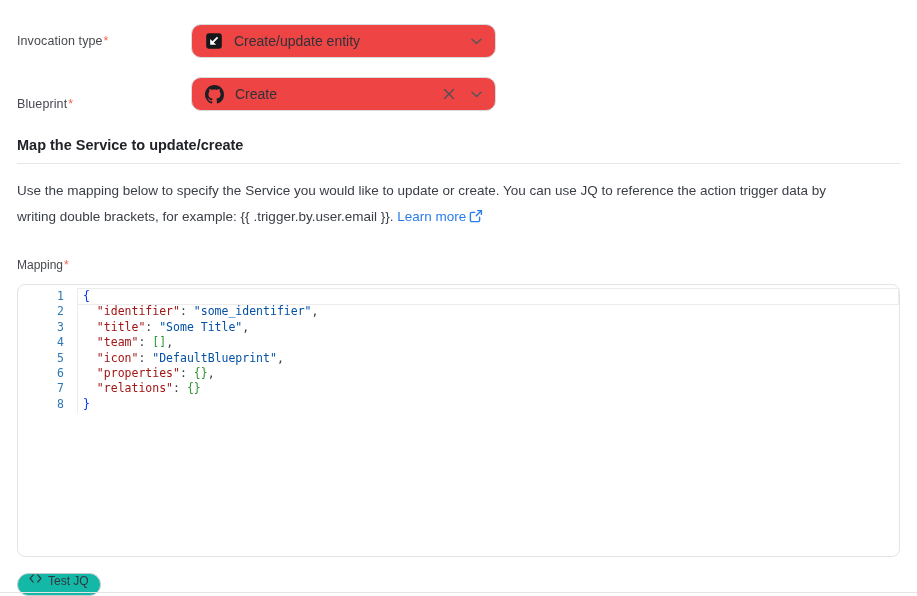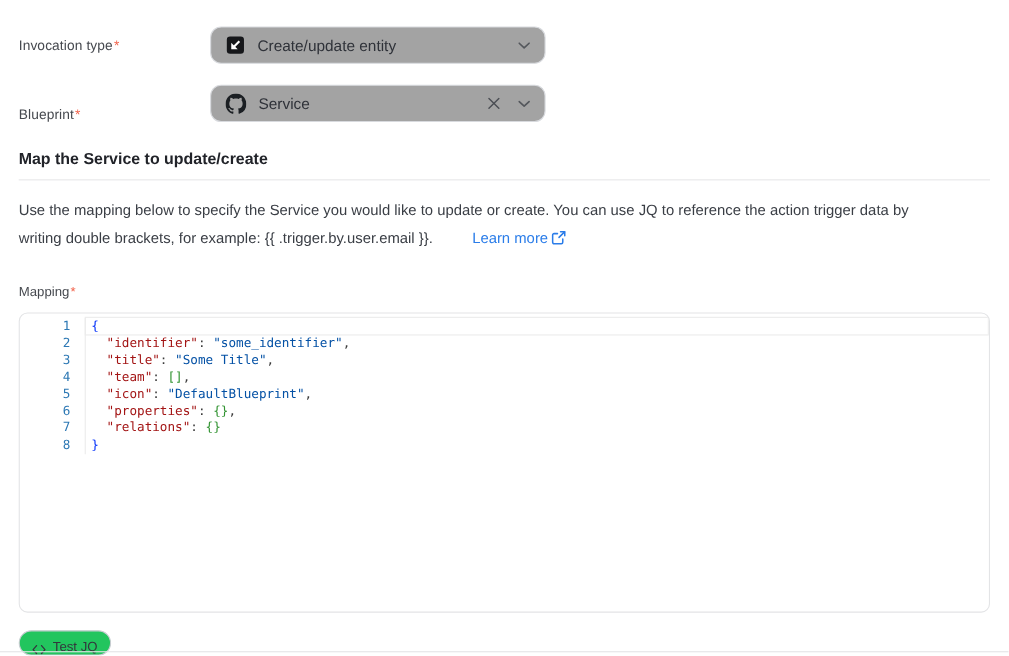--- a/index.html
+++ b/index.html
@@ -6,31 +6,31 @@
   html,body { width:917px; height:596px; background:#fff; overflow:hidden;
     font-family:"Liberation Sans","DejaVu Sans",sans-serif; }
   .page { position:relative; width:917px; height:596px; padding:24px 17px 0; }
 
   .form-row { display:flex; align-items:center; }
   .form-row + .form-row { margin-top:19px;align-items:flex-end; }
   .form-label { width:174px; font-size:12.5px; color:#46494f; letter-spacing:.1px; }
   .required { color:var(--c-required,#f2654e); margin-left:1px; }
 
   .select { width:305px; height:34px; border:1px solid #d8dade; border-radius:10px;
-    background:#a3a3a3; display:flex; align-items:center; padding:0 13px; cursor:pointer; }
+    background:#ef4444; display:flex; align-items:center; padding:0 13px; cursor:pointer; }
   .select .sel-icon { display:flex; align-items:center; margin-right:11px; }
   .select .value { flex:1; font-size:14px; color:#2f3239; }
   .select .x-btn { display:flex; align-items:center; margin-right:16px; cursor:pointer; }
   .select .chev { display:flex; align-items:center; }
 
   .section-title { margin-top:26px; font-size:14.5px; font-weight:600; color:#212329; }
   .divider { border:none; border-top:1px solid #e7e7e9; margin-top:10px; }
 
   .description { margin-top:14px; font-size:13.5px; line-height:26px; color:#3a3e45; max-width:851px; }
-  .link { color:var(--c-link,#2b7de9); text-decoration:none; cursor:pointer; white-space:nowrap;margin-left:32px; }
+  .link { color:var(--c-link,#2b7de9); text-decoration:none; cursor:pointer; white-space:nowrap; }
   .ext-icon { vertical-align:-2px; margin-left:3px; }
 
   .mapping-label { margin-top:26px; font-size:12px; color:#46494f; }
 
   .editor { margin-top:12px; height:273px; border:1px solid #e3e4e6; border-radius:8px;
     background:#fff; display:flex; overflow:hidden; position:relative;
     font-family:"DejaVu Sans Mono",monospace; font-size:11.5px; }
   .gutter { width:59px; padding-top:4px; flex:none; }
   .line-number { height:15.4px; line-height:15.4px; text-align:right; padding-right:13px;
     color:var(--c-lineno,#2d78b4); }
@@ -40,21 +40,21 @@
     border:1px solid #ececec; pointer-events:none; }
   .code-line { height:15.4px; line-height:15.4px; white-space:pre; padding-left:6px; position:relative; }
   .tk-key { color:var(--c-key,#a31515); }
   .tk-val { color:var(--c-val,#0451a5); }
   .tk-b1 { color:var(--c-b1,#0431fa); }
   .tk-b2 { color:var(--c-b2,#319331); }
   .tk-p { color:#3b3b3b; }
   .tk-ws { color:#3b3b3b; }
 
   .test-jq { margin-top:16px; height:23px; padding:0 11px; border:1px solid #c8ccd1;
-    border-radius:12px; background:#22c55e; display:inline-flex; align-items:flex-end; gap:6px;
+    border-radius:12px; background:#14b8a6; display:inline-flex; align-items:flex-start; gap:6px;
     font-size:12px; color:#33363c; font-family:inherit; cursor:pointer; }
 
   .bottom-divider { position:absolute; left:0; right:0; bottom:3px; height:1px; background:#e4e4e6; }
 </style>
 </head>
 <body>
 
 <div class="page">
 
   
@@ -79,21 +79,21 @@
 
   
   <div class="form-row">
     <div class="form-label"><span>Blueprint</span><span class="required">*</span></div>
     <div class="select">
       <span class="sel-icon">
         <svg width="19" height="19" viewBox="0 0 16 16" fill="#1b1f23">
           <path d="M8 0C3.58 0 0 3.58 0 8c0 3.54 2.29 6.53 5.47 7.59.4.07.55-.17.55-.38 0-.19-.01-.82-.01-1.49-2.01.37-2.53-.49-2.69-.94-.09-.23-.48-.94-.82-1.13-.28-.15-.68-.52-.01-.53.63-.01 1.08.58 1.23.82.72 1.21 1.87.87 2.33.66.07-.52.28-.87.51-1.07-1.78-.2-3.64-.89-3.64-3.95 0-.87.31-1.59.82-2.15-.08-.2-.36-1.02.08-2.12 0 0 .67-.21 2.2.82.64-.18 1.32-.27 2-.27.68 0 1.36.09 2 .27 1.53-1.04 2.2-.82 2.2-.82.44 1.1.16 1.92.08 2.12.51.56.82 1.27.82 2.15 0 3.07-1.87 3.75-3.65 3.95.29.25.54.73.54 1.48 0 1.07-.01 1.93-.01 2.2 0 .21.15.46.55.38A8.01 8.01 0 0016 8c0-4.42-3.58-8-8-8z"></path>
         </svg>
       </span>
-      <span class="value">Service</span>
+      <span class="value">Create</span>
       <span class="x-btn">
         <svg width="12" height="12" viewBox="0 0 12 12" fill="none">
           <path d="M1.5 1.5L10.5 10.5M10.5 1.5L1.5 10.5" stroke="#4b4e54" stroke-width="1.3" stroke-linecap="round"></path>
         </svg>
       </span>
       <span class="chev">
         <svg width="11" height="7" viewBox="0 0 11 7" fill="none">
           <path d="M1 1.3L5.5 5.5 10 1.3" stroke="#54575c" stroke-width="1.5" stroke-linecap="round" stroke-linejoin="round"></path>
         </svg>
       </span>

